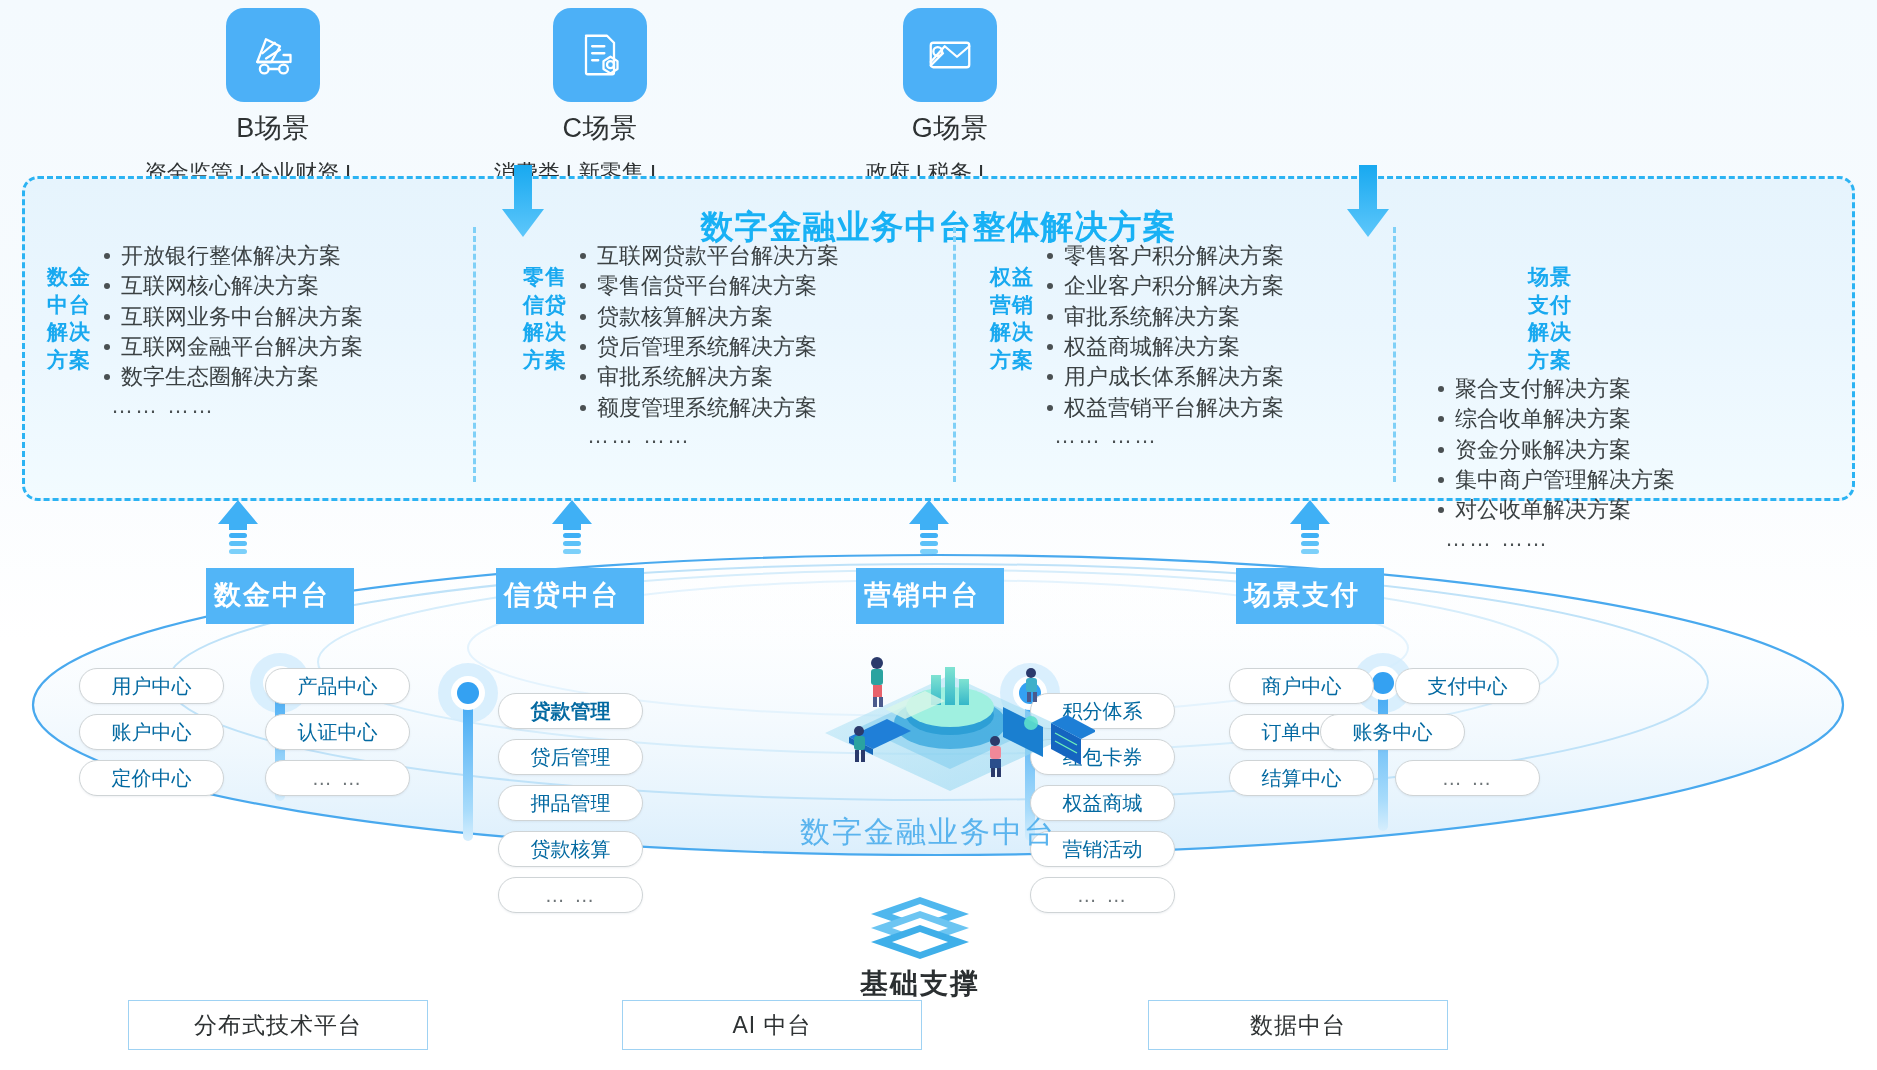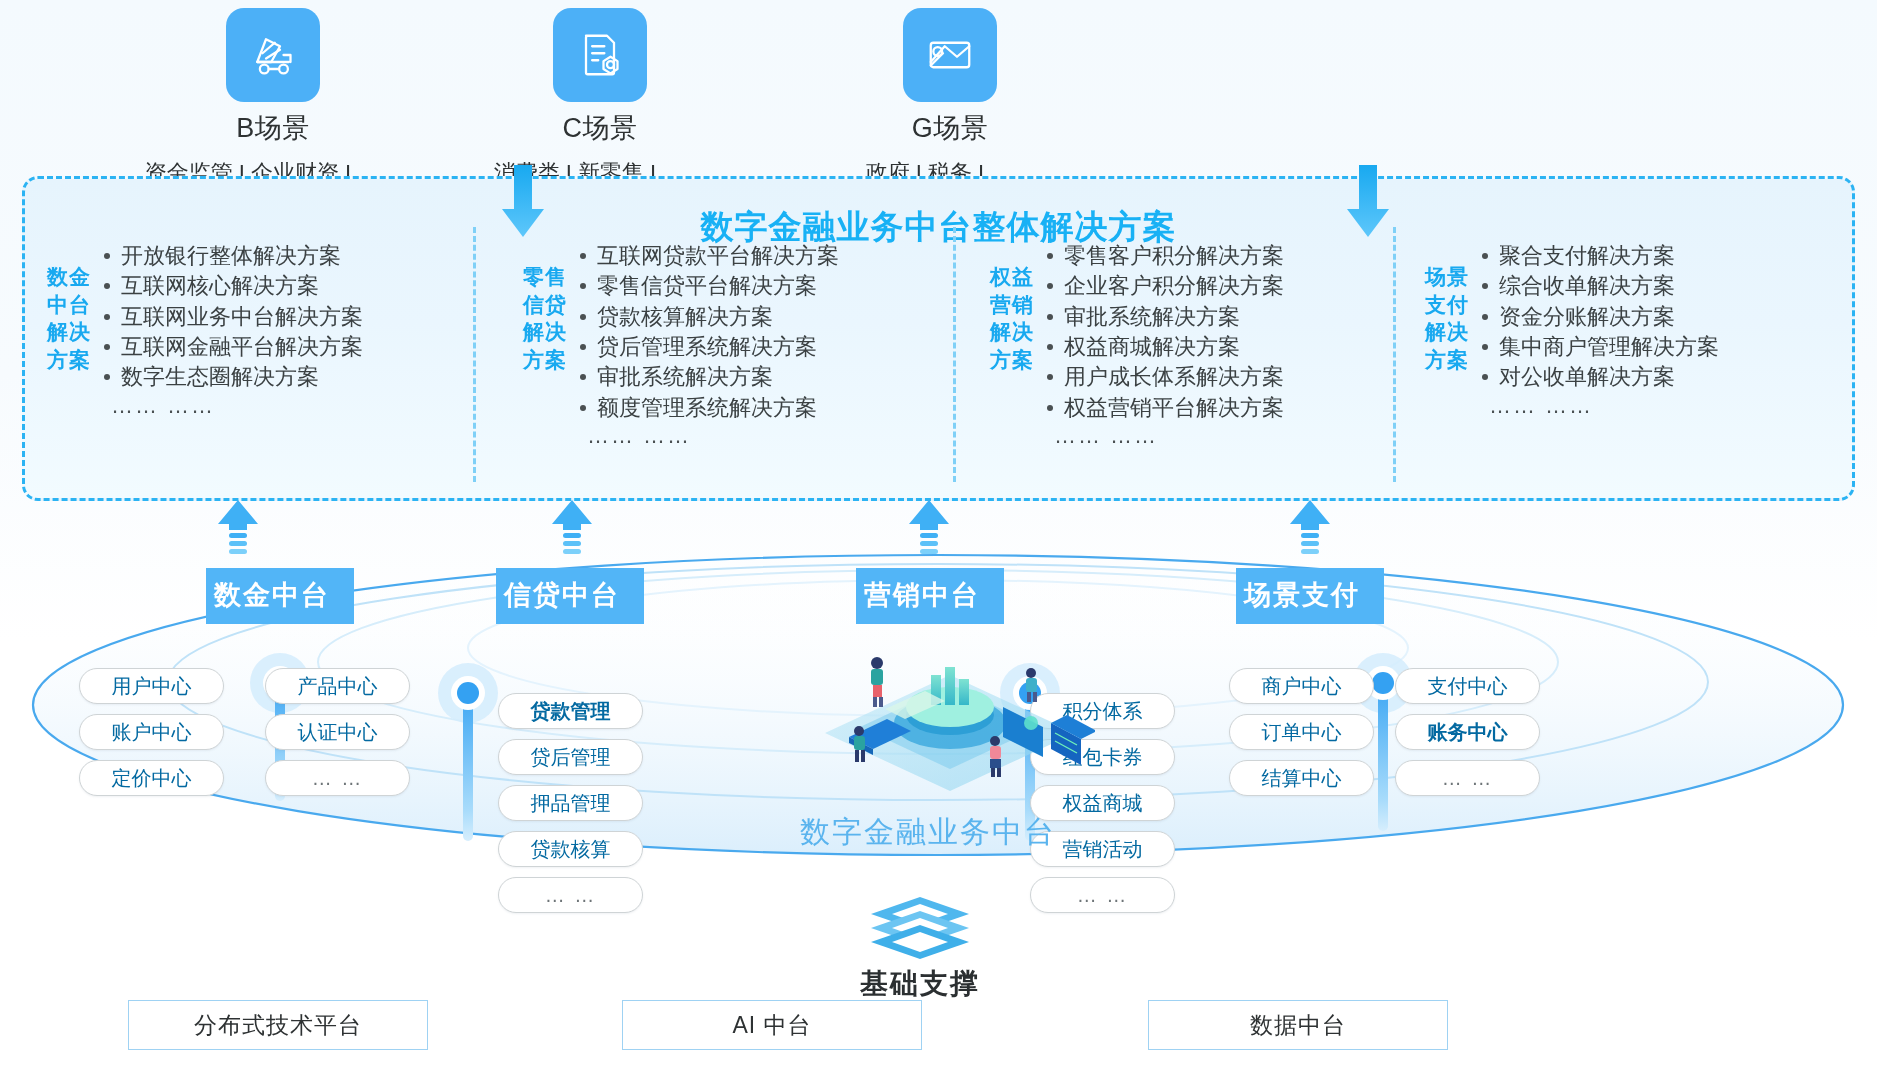--- a/index.html
+++ b/index.html
@@ -245,21 +245,21 @@
             <li>零售客户积分解决方案</li>
             <li>企业客户积分解决方案</li>
             <li>审批系统解决方案</li>
             <li>权益商城解决方案</li>
             <li>用户成长体系解决方案</li>
             <li>权益营销平台解决方案</li>
           </ul>
           <div class="sol-more">…… ……</div>
         </div>
       </div>
-      <div class="sol-col" style="left: 1400px;">
+      <div class="sol-col" style="left: 1400px; flex-direction: column;">
         <div class="sol-label">
           <div>场景</div>
           <div>支付</div>
           <div>解决</div>
           <div>方案</div>
         </div>
         <div>
           <ul class="sol-list">
             <li>聚合支付解决方案</li>
             <li>综合收单解决方案</li>
@@ -373,21 +373,21 @@
     <div class="pin" style="left: 1353px; top: 153px;">
       <div class="halo"></div>
       <div class="stem" style="height:150px"></div>
       <div class="ring"></div>
       <div class="dot"></div>
     </div>
     <div class="cap" style="left: 1229px; top: 168px;">商户中心</div>
     <div class="cap" style="left: 1229px; top: 214px;">订单中心</div>
     <div class="cap" style="left: 1229px; top: 260px;">结算中心</div>
     <div class="cap" style="left: 1395px; top: 168px;">支付中心</div>
-    <div class="cap" style="left: 1395px; top: 214px; font-weight: bold;">账务中心</div>
+    <div class="cap" style="left: 1320px; top: 214px;">账务中心</div>
     <div class="cap more" style="left: 1395px; top: 260px;">… …</div>
   </div>
 
 <div id="center-label">数字金融业务中台</div>
 
 <svg id="illo" viewBox="0 0 290 150">
   <defs>
     <linearGradient id="pg" x1="0" y1="0" x2="1" y2="1">
       <stop offset="0%" stop-color="#bfe8f7"></stop>
         <stop offset="100%" stop-color="#8fd4ef"></stop>

